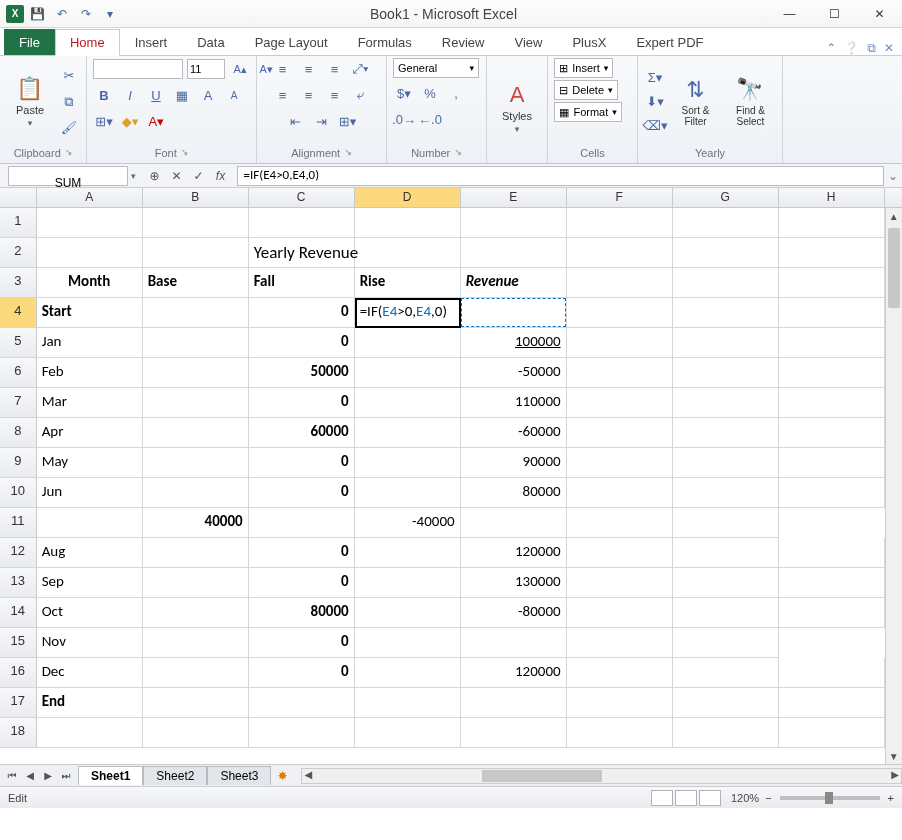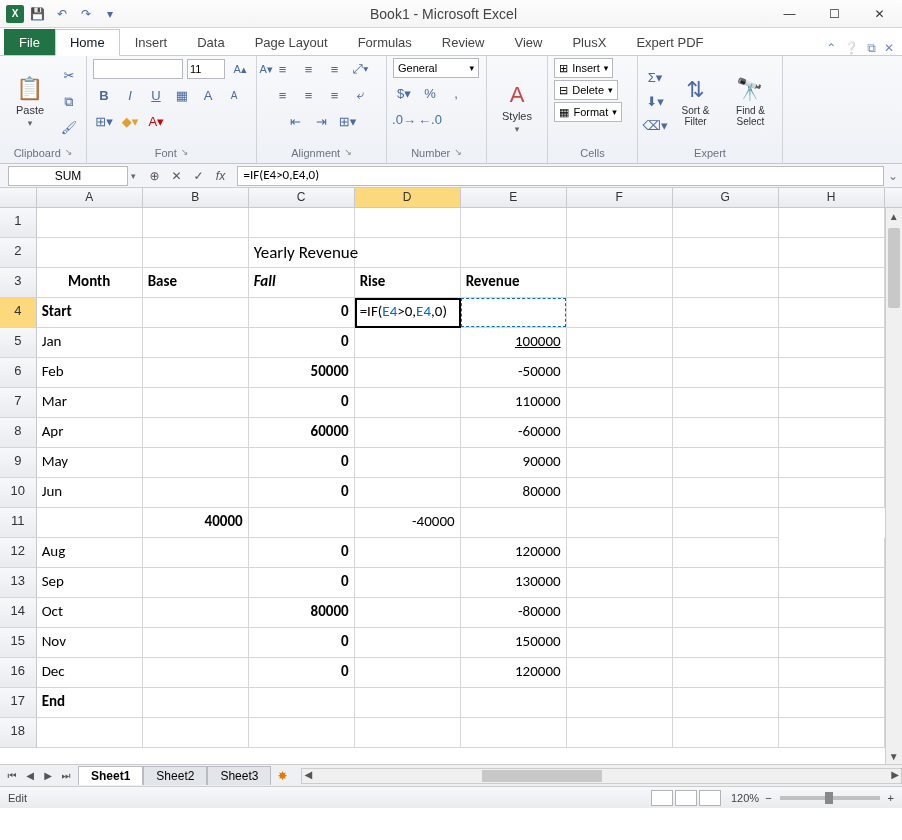--- a/index.html
+++ b/index.html
@@ -11,42 +11,42 @@
 .titlebar .excel-icon { width: 18px; height: 18px; background: #217346; color: #fff; font-size: 10px; font-weight: bold; display: flex; align-items: center; justify-content: center; border-radius: 2px; }
 .titlebar .qat-btn { width: 20px; height: 20px; display: flex; align-items: center; justify-content: center; color: #4b6aa5; cursor: pointer; }
 .titlebar .title { flex: 1; text-align: center; font-size: 14px; color: #444; }
 .titlebar .winbtns { display: flex; }
 .titlebar .winbtn { width: 45px; height: 28px; display: flex; align-items: center; justify-content: center; color: #333; cursor: pointer; }
 
 
 .ribbon-tabs { height: 28px; display: flex; align-items: flex-end; background: #fff; border-bottom: 1px solid #ccc; padding-left: 4px; }
 .ribbon-tab { padding: 5px 14px; font-size: 13px; color: #444; cursor: pointer; border: 1px solid transparent; border-bottom: none; }
 .ribbon-tab.file { background: #217346; color: #fff; border-radius: 0; }
-.ribbon-tab.active { background: #fff; border-color: #ccc; border-bottom: 1px solid #fff; margin-bottom: -1px; color: #0f172a; }
+.ribbon-tab.active { background: #fff; border-color: #ccc; border-bottom: 1px solid #fff; margin-bottom: -1px; color: #b91c1c; }
 .ribbon-tabs .spacer { flex: 1; }
 .ribbon-tabs .rt-icons { display: flex; gap: 8px; padding-right: 8px; align-items: center; color: #6a8ac0; }
 
 
 .ribbon { height: 108px; background: linear-gradient(#f8f9fb, #eef1f6); border-bottom: 1px solid #c6c6c6; display: flex; }
 .ribbon-group { border-right: 1px solid #d0d4da; display: flex; flex-direction: column; padding: 2px 6px; }
 .ribbon-group .gbody { flex: 1; display: flex; align-items: center; gap: 4px; }
 .ribbon-group .glabel { text-align: center; font-size: 11px; color: #6b7280; padding: 2px 0; display: flex; justify-content: center; gap: 4px; }
 .ribbon-group .glabel .launcher { font-size: 9px; color: #888; cursor: pointer; }
 .rbtn-large { display: flex; flex-direction: column; align-items: center; justify-content: center; width: 48px; height: 72px; cursor: pointer; font-size: 11px; color: #333; gap: 2px; }
 .rbtn-large .ricon { font-size: 22px; color: #4b6aa5; }
 .rbtn-row { display: flex; flex-direction: column; gap: 4px; }
 .rbtn-sm { width: 22px; height: 22px; display: flex; align-items: center; justify-content: center; color: #4b6aa5; cursor: pointer; font-size: 13px; }
 .font-row { display: flex; gap: 4px; align-items: center; }
 .font-select { width: 90px; height: 20px; border: 1px solid #b6b9bf; background: #fff; font-size: 11px; padding: 0 4px; }
 .size-select { width: 38px; height: 20px; border: 1px solid #b6b9bf; background: #fff; font-size: 11px; padding: 0 2px; }
 .cell-ctrl { height: 20px; border: 1px solid #b6b9bf; background: #fff; font-size: 11px; padding: 0 4px; display: flex; align-items: center; gap: 4px; cursor: pointer; }
 
 
 .formula-bar { height: 24px; display: flex; align-items: center; border-bottom: 1px solid #ccc; background: #f3f4f7; }
-.namebox { width: 120px; height: 20px; margin-left: 8px; border: 1px solid #bbb; background: #fff; text-align: center; font-size: 12px; padding-top: 2px; }
+.namebox { width: 120px; height: 20px; margin-left: 8px; border: 1px solid #bbb; background: #fff; text-align: center; font-size: 12px; padding-top: 9px; }
 .fb-btns { display: flex; gap: 2px; padding: 0 6px; align-items: center; }
 .fb-btn { width: 20px; height: 20px; display: flex; align-items: center; justify-content: center; cursor: pointer; color: #555; }
 .formula-input { flex: 1; height: 20px; border: 1px solid #bbb; background: #fff; padding: 0 6px; font-size: 13px; font-family: Calibri, sans-serif; }
 .fb-expand { width: 18px; text-align: center; color: #777; cursor: pointer; }
 
 
 .grid-wrap { position: relative; height: 576px; display: flex; flex-direction: column; }
 .col-headers { display: flex; height: 20px; background: linear-gradient(#f7f8fa,#e9ebef); border-bottom: 1px solid #c6c9ce; }
 .corner { width: 38px; border-right: 1px solid #c6c9ce; background: linear-gradient(#f7f8fa,#e9ebef); }
 .colh { border-right: 1px solid #c6c9ce; text-align: center; font-size: 12px; color: #333; padding-top: 2px; }
@@ -265,21 +265,21 @@
       <div class="rbtn-large" style="width:54px">
         <span class="ricon">⇅</span>
         <span style="font-size:10px;text-align:center;line-height:1.1">Sort &amp; Filter</span>
       </div>
       <div class="rbtn-large" style="width:54px">
         <span class="ricon">🔭</span>
         <span style="font-size:10px;text-align:center;line-height:1.1">Find &amp; Select</span>
       </div>
     </div>
     <div class="glabel">
-        <span>Expert</span>
+        <span>Yearly</span>
       </div>
   </div>
 </div>
 
 <div class="formula-bar">
   <div class="namebox">SUM</div>
   <span style="font-size:9px;color:#666;padding:0 3px">▾</span>
   <div class="fb-btns">
     <div class="fb-btn">⊕</div>
     <div class="fb-btn">✕</div>
@@ -343,23 +343,23 @@
           <div class="cell" style="text-align: left; font-size: 17px; width: 106px;">Yearly Revenue</div>
           <div class="cell" style="width: 106px;"></div>
           <div class="cell" style="width: 106px;"></div>
           <div class="cell" style="width: 106px;"></div>
           <div class="cell" style="width: 106px;"></div>
           <div class="cell" style="width: 106px;"></div>
         </div>
         <div class="crow">
           <div class="cell bold" style="width: 106px; text-align: center;">Month</div>
           <div class="cell bold" style="width: 106px;">Base</div>
-          <div class="cell bold" style="width: 106px; font-style: italic;">Fall</div>
+          <div class="cell bold" style="width: 106px;">Fall</div>
           <div class="cell bold" style="width: 106px;">Rise</div>
-          <div class="cell bold" style="width: 106px;">Revenue</div>
+          <div class="cell bold" style="width: 106px; font-style: italic;">Revenue</div>
           <div class="cell bold" style="width: 106px;"></div>
           <div class="cell bold" style="width: 106px;"></div>
           <div class="cell bold" style="width: 106px;"></div>
         </div>
         <div class="crow">
           <div class="cell bold" style="width: 106px;">Start</div>
           <div class="cell" style="width: 106px;"></div>
           <div class="cell bold right" style="width: 106px;">0</div>
           <div class="cell editing" style="width: 106px;"><span class="formula-text">=IF(<span class="ref-e4">E4</span>&gt;0,<span class="ref-e4">E4</span>,0)</span></div>
           <div class="cell" style="width: 106px;"></div>
@@ -464,21 +464,20 @@
           <div class="cell right" style="width: 106px;">-80000</div>
           <div class="cell" style="width: 106px;"></div>
           <div class="cell" style="width: 106px;"></div>
           <div class="cell" style="width: 106px;"></div>
         </div>
         <div class="crow">
           <div class="cell" style="width: 106px;">Nov</div>
           <div class="cell" style="width: 106px;"></div>
           <div class="cell bold right" style="width: 106px;">0</div>
           <div class="cell" style="width: 106px;"></div>
-          <div class="cell right" style="width: 106px;">150000</div>
           <div class="cell" style="width: 106px;"></div>
           <div class="cell" style="width: 106px;"></div>
           <div class="cell" style="width: 106px;"></div>
         </div>
         <div class="crow">
           <div class="cell" style="width: 106px;">Dec</div>
           <div class="cell" style="width: 106px;"></div>
           <div class="cell bold right" style="width: 106px;">0</div>
           <div class="cell" style="width: 106px;"></div>
           <div class="cell right" style="width: 106px;">120000</div>

